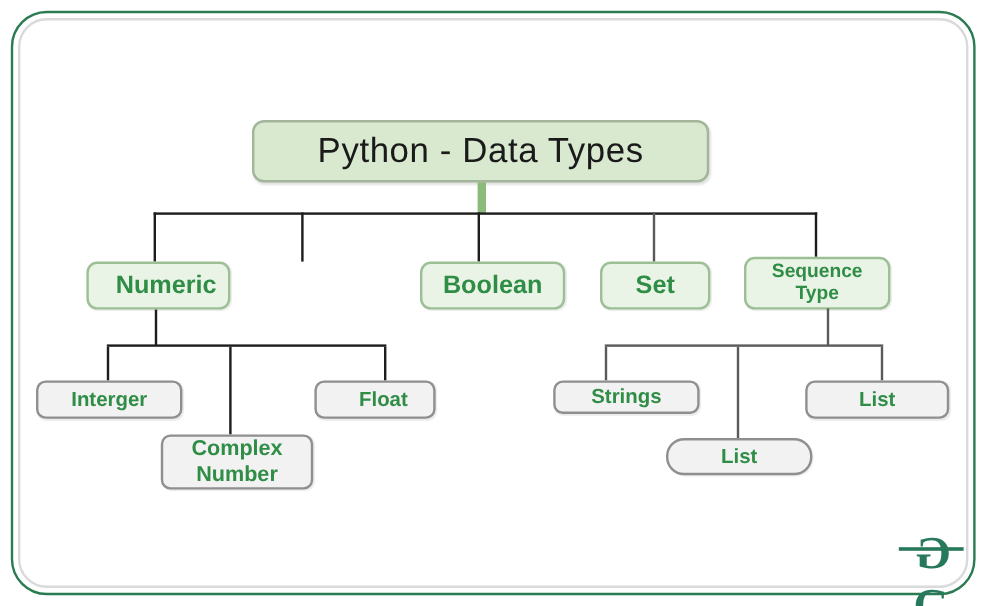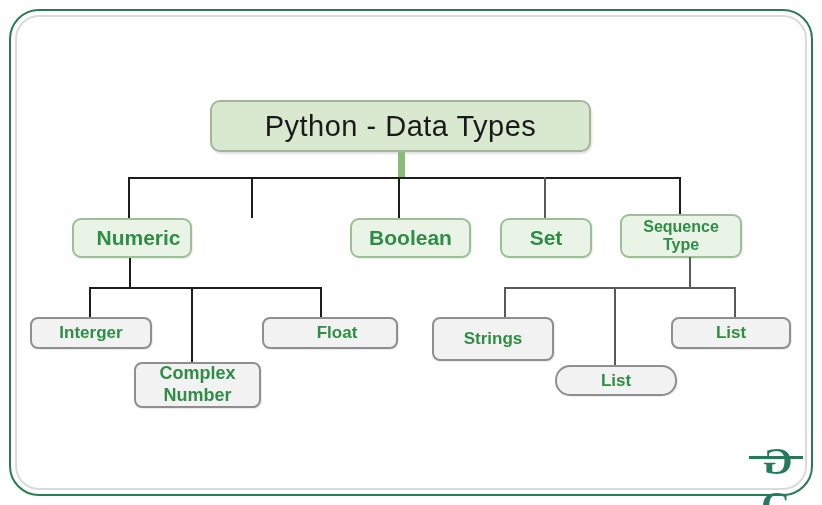--- a/index.html
+++ b/index.html
@@ -57,22 +57,22 @@
   }
   .node-numeric{left:72px;top:218px;width:120px;height:40px;padding-left:13px;}
   .node-dictionary{left:210px;top:218px;width:120px;height:40px;}
   .node-boolean{left:350px;top:218px;width:121px;height:40px;}
   .node-set{left:500px;top:218px;width:92px;height:40px;}
   .node-sequence{left:620px;top:214px;width:122px;height:44px;font-size:16px;line-height:1.15;}
   .node-sequence span{display:block;max-width:84px;}
   .node-interger{left:30px;top:317px;width:122px;height:32px;}
   .node-complex{left:134px;top:362px;width:127px;height:46px;font-size:18px;line-height:1.2;}
   .node-complex span{display:block;max-width:80px;}
-  .node-float{left:262px;top:317px;width:136px;height:32px;padding-left:14px;}
-  .node-strings{left:432px;top:317px;width:122px;height:44px;}
+  .node-float{left:262px;top:317px;width:101px;height:32px;padding-left:14px;}
+  .node-strings{left:461px;top:317px;width:122px;height:28px;}
   .node-list{left:555px;top:365px;width:122px;height:31px;border-radius:15px;}
   .node-tuple{left:671px;top:317px;width:120px;height:32px;}
   
   .logo{
     position:absolute;left:748px;top:439px;width:56px;height:44px;
     color:#26795a;
     font-family:"Liberation Serif", serif;
     font-weight:bold;font-size:38px;line-height:44px;
     text-align:center;
   }

